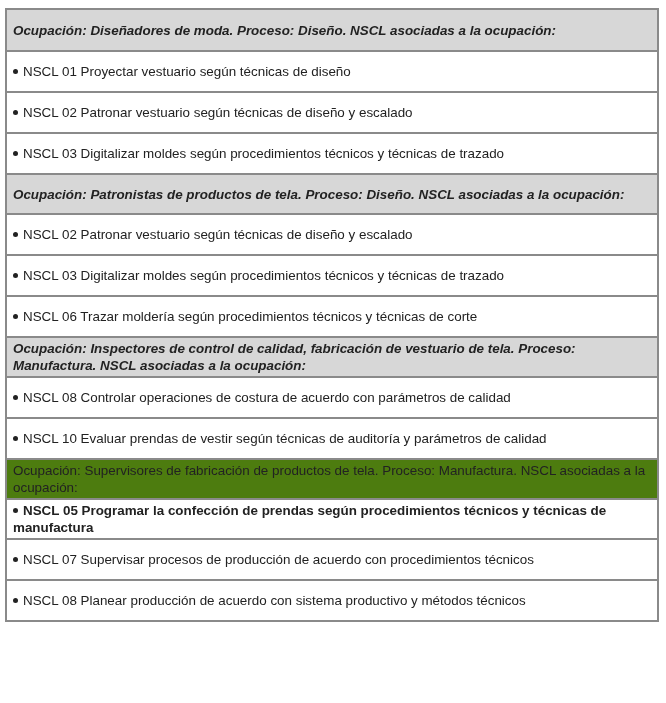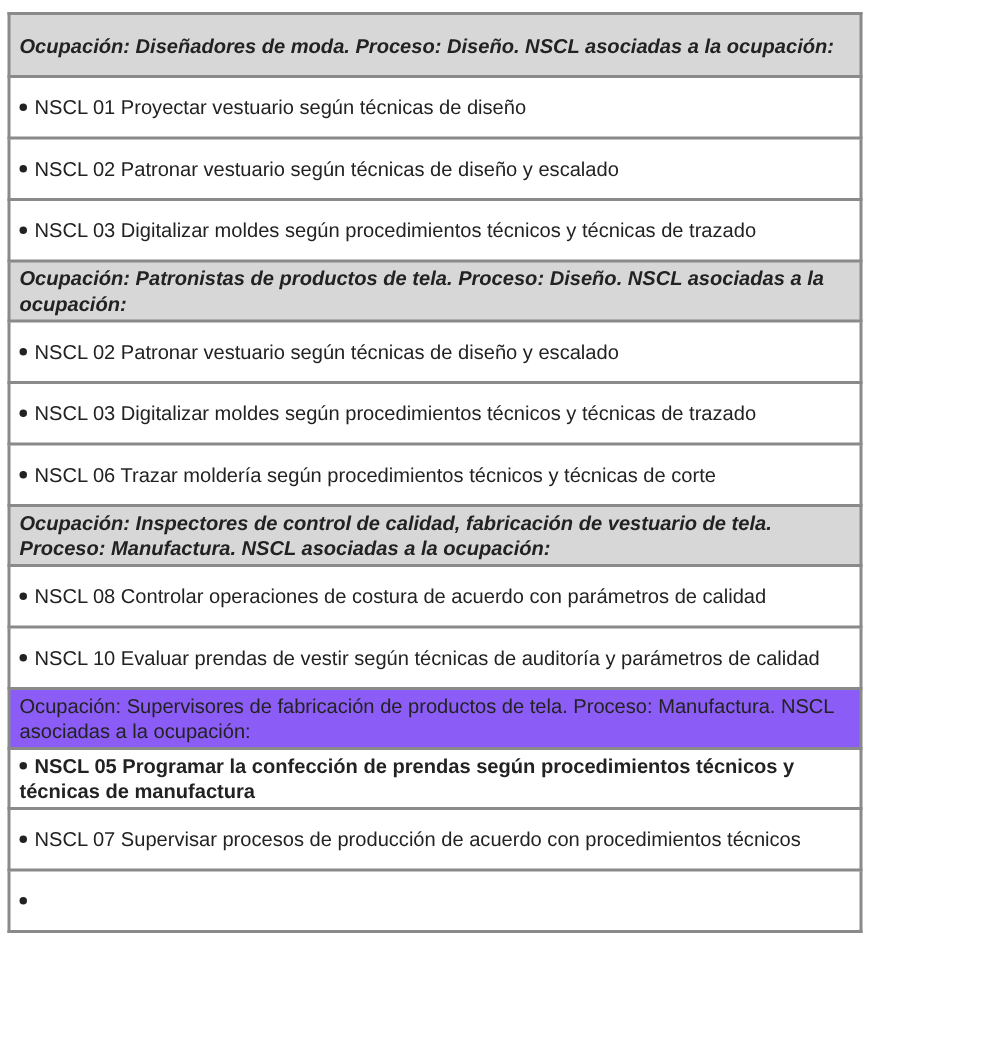--- a/index.html
+++ b/index.html
@@ -1,30 +1,30 @@
 <!DOCTYPE html>
 <html><head>
   <meta charset="utf-8">
   <style>
     html, body { margin: 0; padding: 0; background: #ffffff; }
     body { width: 666px; height: 703px; position: relative; overflow: hidden; }
     .tbl {
-      position: absolute; left: 5px; top: 8px; width: 570px;
+      position: absolute; left: 5px; top: 8px; width: 654px;
       border-collapse: collapse;
       font-family: "Liberation Sans", sans-serif;
       font-size: 13.4px; color: #222222;
     }
     .tbl td {
       border: 2px solid #8a8a8a;
       padding: 0 6px 0 6px;
       line-height: 17px;
       vertical-align: middle;
     }
     .tbl tr.hdr td { background: #d7d7d7; font-weight: bold; font-style: italic; }
-    .tbl tr.hdr-plain td { background: #8b5cf6; font-weight: normal; font-style: normal; }
+    .tbl tr.hdr-plain td { background: #4d7c0f; font-weight: normal; font-style: normal; }
     .h1 td { height: 40px; }
     .h2 td { height: 39px; }
     .hh td { height: 38px; }
     .hp td { height: 38px; font-weight: bold; }
     .bullet { display: inline-block; width: 5px; height: 5px; border-radius: 50%; background: #222; margin-right: 5px; vertical-align: middle; position: relative; top: -1px; }
   </style>
 </head>
 <body>
 
 <table class="tbl">
@@ -68,16 +68,16 @@
     <tr class="hdr-plain hp">
         <td>Ocupación: Supervisores de fabricación de productos de tela. Proceso: Manufactura. NSCL asociadas a la ocupación:</td>
       </tr>
     <tr class="hp">
         <td><span class="bullet"></span><span>NSCL 05 Programar la confección de prendas según procedimientos técnicos y técnicas de manufactura</span></td>
       </tr>
     <tr class="h2">
         <td><span class="bullet"></span><span>NSCL 07 Supervisar procesos de producción de acuerdo con procedimientos técnicos</span></td>
       </tr>
     <tr class="h2">
-        <td><span class="bullet"></span></td>
+        <td><span class="bullet"></span><span>NSCL 08 Planear producción de acuerdo con sistema productivo y métodos técnicos</span></td>
       </tr>
   </tbody>
 </table>
 
 </body></html>

